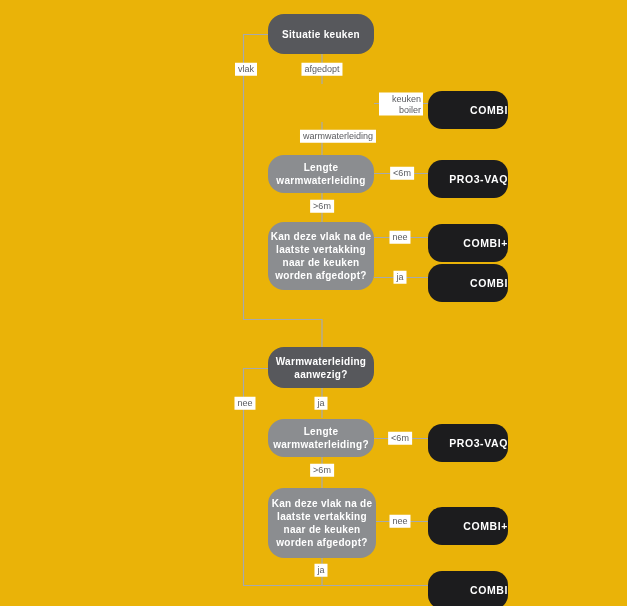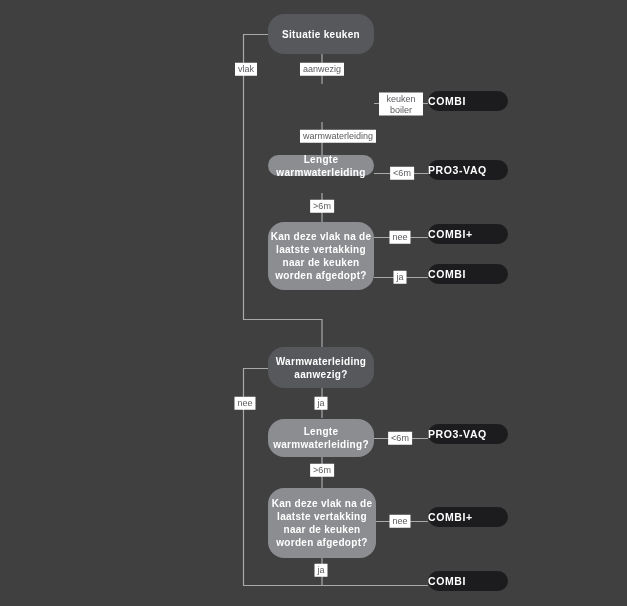--- a/index.html
+++ b/index.html
@@ -5,21 +5,21 @@
   html, body {
     margin: 0;
     padding: 0;
     background: #ffffff;
     font-family: "Liberation Sans", sans-serif;
   }
   .canvas {
     position: relative;
     width: 627px;
     height: 606px;
-    background: #404040;
+    background: #eab308;
     overflow: hidden;
   }
   svg.wires {
     position: absolute;
     left: 0; top: 0;
     width: 627px; height: 606px;
   }
   svg.wires path {
     fill: none;
     stroke: #a7a9ac;
@@ -40,46 +40,47 @@
     justify-content: center;
     padding: 2px;
     width: 106px;
   }
   .node.dark  { background: #57585c; }
   .node.light { background: #8b8d90; }
   .pill {
     position: absolute;
     box-sizing: border-box;
     width: 80px;
-    height: 20px;
+    height: 38px;
     border-radius: 14px;
     background: #1c1c1e;
     color: #ffffff;
     font-weight: bold;
     font-size: 10.5px;
     letter-spacing: 0.6px;
     display: flex;
     align-items: center;
-    justify-content: flex-start;
+    justify-content: flex-end;
   }
   .edge-label {
     position: absolute;
     transform: translate(-50%, -50%);
     background: #ffffff;
     color: #5a5b5f;
     font-size: 9px;
     line-height: 10.5px;
     padding: 1px 3px;
     white-space: nowrap;
     text-align: center;
   }
   .edge-label.wrap {
     white-space: normal;
     width: 40px;
     padding: 1px 2px;
+    text-align: right;
   }
 </style>
 </head>
 <body>
 
 <div class="canvas">
 
   <svg class="wires" viewBox="0 0 627 606">
     <path d="M322,53 V84"></path>
     <path d="M269,34.5 H243.5 V319.5 H322 V347"></path>
@@ -93,21 +94,21 @@
     <path d="M268,368.5 H243.5 V585.5 H428"></path>
     <path d="M374,438.5 H428"></path>
     <path d="M322,457 V488"></path>
     <path d="M376,521.5 H428"></path>
     <path d="M322,558 V585.5"></path>
   </svg>
 
   <div class="node dark" style="left:268px; top:14px;  height:40px;">
     <span>Situatie keuken</span>
   </div>
-  <div class="node light" style="left:268px; top:155px; height:21px;">
+  <div class="node light" style="left:268px; top:155px; height:38px;">
     <span>Lengte warmwaterleiding</span>
   </div>
   <div class="node light" style="left:268px; top:222px; height:68px;">
     <span>Kan deze vlak na de laatste vertakking naar de keuken worden afgedopt?</span>
   </div>
   <div class="node dark" style="left:268px; top:347px; height:41px;">
     <span>Warmwaterleiding aanwezig?</span>
   </div>
   <div class="node light" style="left:268px; top:419px; height:38px;">
     <span>Lengte warmwaterleiding?</span>
@@ -132,21 +133,21 @@
     <span>PRO3-VAQ</span>
   </div>
   <div class="pill" style="left:428px; top:507px;">
     <span>COMBI+</span>
   </div>
   <div class="pill" style="left:428px; top:571px;">
     <span>COMBI</span>
   </div>
 
   <span class="edge-label" style="left:246px; top:69px;">vlak</span>
-  <span class="edge-label" style="left:322px; top:69px;">aanwezig</span>
+  <span class="edge-label" style="left:322px; top:69px;">afgedopt</span>
   <span class="edge-label wrap" style="left:401px; top:104px;">keuken boiler</span>
   <span class="edge-label" style="left:338px; top:136px;">warmwaterleiding</span>
   <span class="edge-label" style="left:402px; top:173px;">&lt;6m</span>
   <span class="edge-label" style="left:322px; top:206px;">&gt;6m</span>
   <span class="edge-label" style="left:400px; top:237px;">nee</span>
   <span class="edge-label" style="left:400px; top:277px;">ja</span>
   <span class="edge-label" style="left:245px; top:403px;">nee</span>
   <span class="edge-label" style="left:321px; top:403px;">ja</span>
   <span class="edge-label" style="left:400px; top:438px;">&lt;6m</span>
   <span class="edge-label" style="left:322px; top:470px;">&gt;6m</span>

